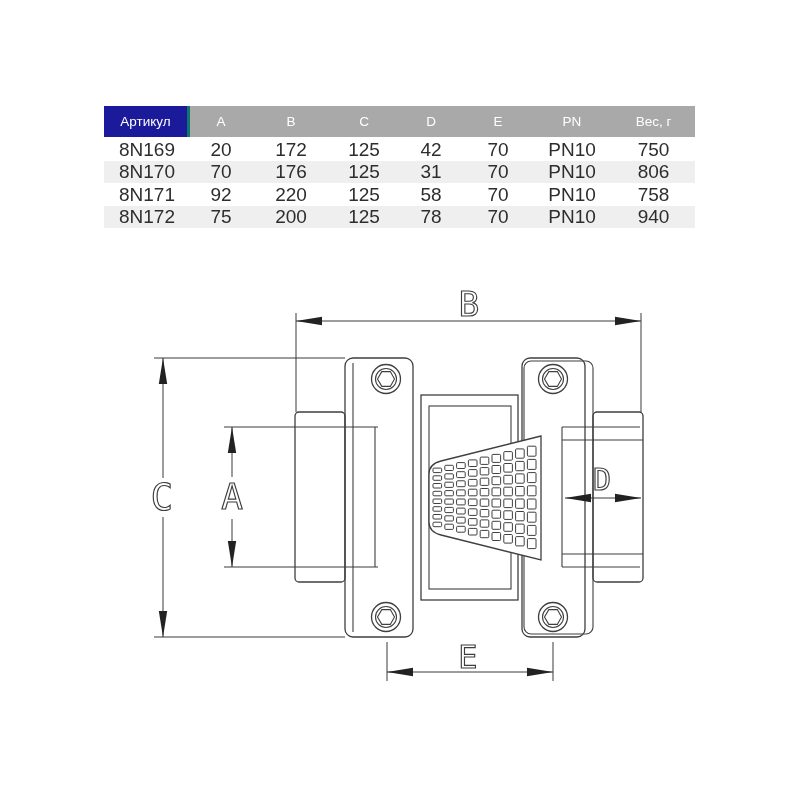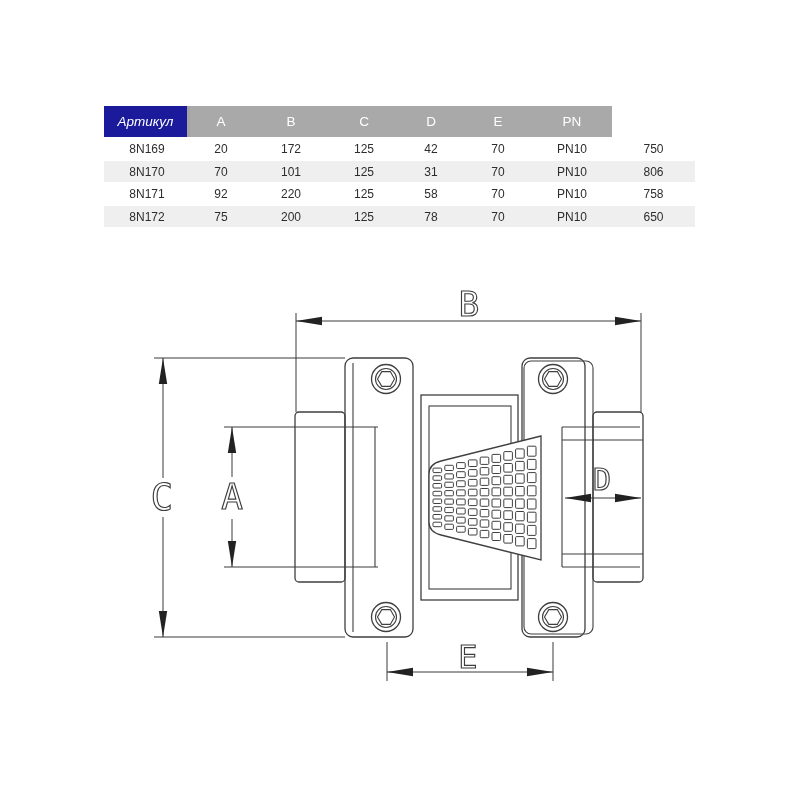--- a/index.html
+++ b/index.html
@@ -4,23 +4,23 @@
 <style>
   html,body{margin:0;padding:0;background:#ffffff;}
   #canvas{position:relative;width:800px;height:800px;background:#fff;overflow:hidden;
           font-family:"Liberation Sans", sans-serif;}
   
   #spec-table{position:absolute;left:104px;top:106px;width:591px;}
   .t-row{display:grid;grid-template-columns:86px 62px 78px 68px 66px 68px 80px 83px;}
   .t-head{height:31px;}
   .t-head .cell{background:var(--header-gray);color:#ffffff;font-size:13.5px;
                 display:flex;align-items:center;justify-content:center;}
-  .t-head .cell.first{background:var(--accent-blue);border-right:3px solid #a3a3a3;font-style:italic;}
+  .t-head .cell.first{background:var(--accent-blue);border-right:3px solid #0f766e;}
   .t-data{height:21px;margin-top:1.5px;}
-  .t-data .cell{font-size:12px;color:#2d2d2d;display:flex;align-items:center;justify-content:center;}
+  .t-data .cell{font-size:19px;color:#2d2d2d;display:flex;align-items:center;justify-content:center;}
   .t-data.alt .cell{background:var(--row-alt);}
   
   #drawing{position:absolute;left:0;top:0;}
   .body-line{stroke:var(--line);stroke-width:1.3;fill:none;}
   .thin-line{stroke:var(--line);stroke-width:1.1;fill:none;}
   .dim-line{stroke:#3a3a3a;stroke-width:1;fill:none;}
   .dim-arrow{fill:#222222;stroke:none;}
   .dim-letter{font-family:"DejaVu Sans Mono", monospace;fill:none;stroke:#3d3d3d;
               stroke-width:1.15;text-anchor:middle;}
   .mesh-hole{stroke:var(--line);stroke-width:1;fill:none;}
@@ -33,36 +33,37 @@
 
   <div id="spec-table">
     <div class="t-row t-head">
       <div class="cell first">Артикул</div>
       <div class="cell">A</div>
       <div class="cell">B</div>
       <div class="cell">C</div>
       <div class="cell">D</div>
       <div class="cell">E</div>
       <div class="cell">PN</div>
+      <div class="cell">Вес, г</div>
     </div>
     <div id="table-body">
         <div class="t-row t-data">
           <div class="cell">8N169</div>
           <div class="cell">20</div>
           <div class="cell">172</div>
           <div class="cell">125</div>
           <div class="cell">42</div>
           <div class="cell">70</div>
           <div class="cell">PN10</div>
           <div class="cell">750</div>
         </div>
         <div class="t-row t-data alt">
           <div class="cell">8N170</div>
           <div class="cell">70</div>
-          <div class="cell">101</div>
+          <div class="cell">176</div>
           <div class="cell">125</div>
           <div class="cell">31</div>
           <div class="cell">70</div>
           <div class="cell">PN10</div>
           <div class="cell">806</div>
         </div>
         <div class="t-row t-data">
           <div class="cell">8N171</div>
           <div class="cell">92</div>
           <div class="cell">220</div>
@@ -73,21 +74,21 @@
           <div class="cell">758</div>
         </div>
         <div class="t-row t-data alt">
           <div class="cell">8N172</div>
           <div class="cell">75</div>
           <div class="cell">200</div>
           <div class="cell">125</div>
           <div class="cell">78</div>
           <div class="cell">70</div>
           <div class="cell">PN10</div>
-          <div class="cell">650</div>
+          <div class="cell">940</div>
         </div>
       </div>
   </div>
 
   <svg id="drawing" width="800" height="800" viewBox="0 0 800 800">
 
     <g>
       <line class="dim-line" x1="224" y1="427" x2="378" y2="427"></line>
       <line class="dim-line" x1="224" y1="567" x2="378" y2="567"></line>
       <line class="thin-line" x1="375" y1="427" x2="375" y2="567"></line>

